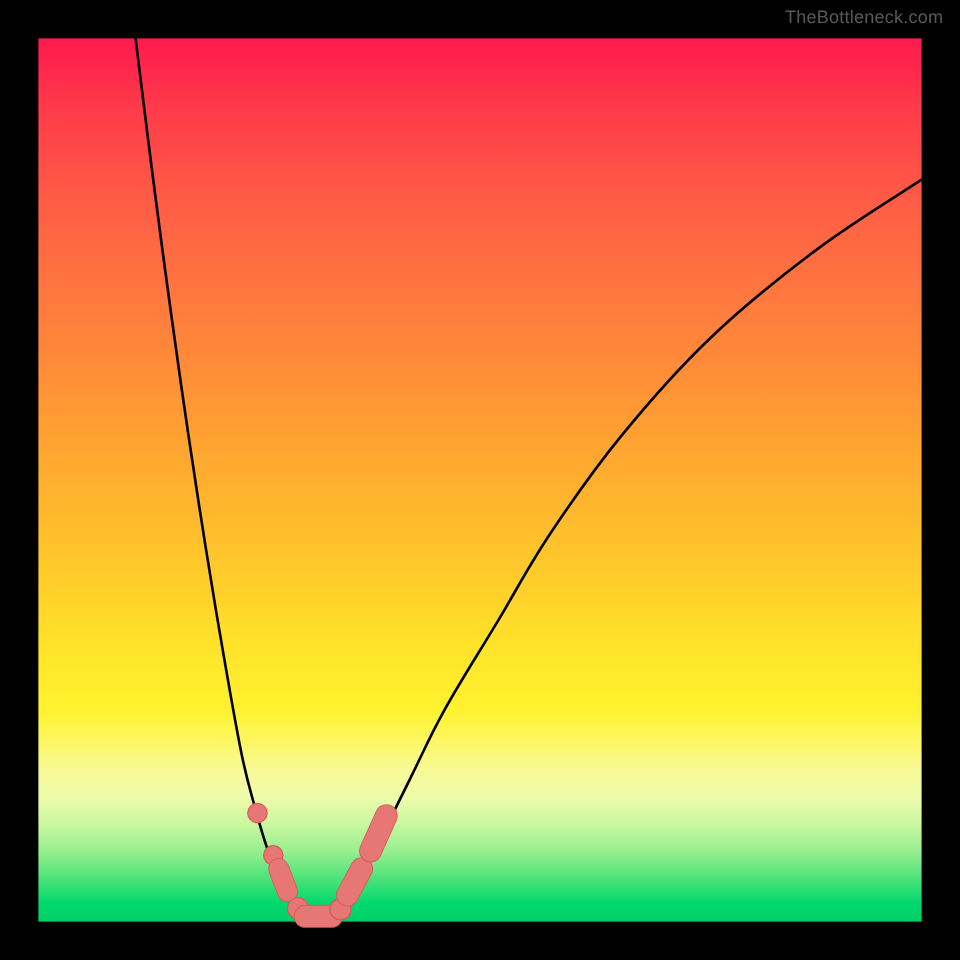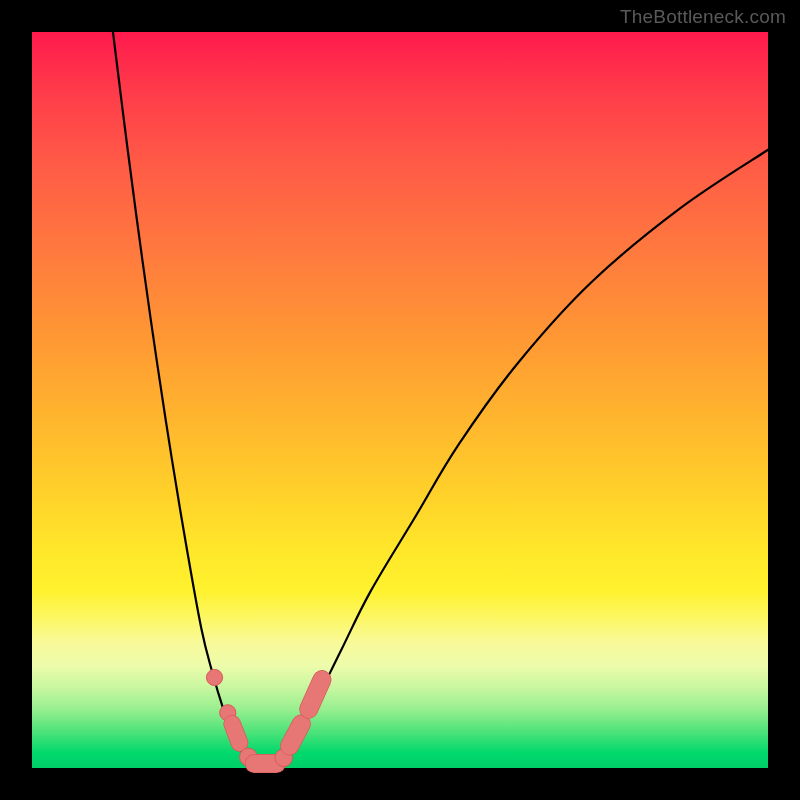--- a/index.html
+++ b/index.html
@@ -42,21 +42,21 @@
       #4fe37a 95%,
       #00d86c 98%,
       #00cf69 100%
     );
   }
   .watermark {
     position: absolute;
     top: 6px;
     right: 14px;
     color: #595959;
-    font-size: 19px;
+    font-size: 15px;
     letter-spacing: 0.2px;
     font-weight: 400;
     user-select: none;
   }
   svg.curves {
     position: absolute;
     left: 0;
     top: 0;
     width: 736px;
     height: 736px;

